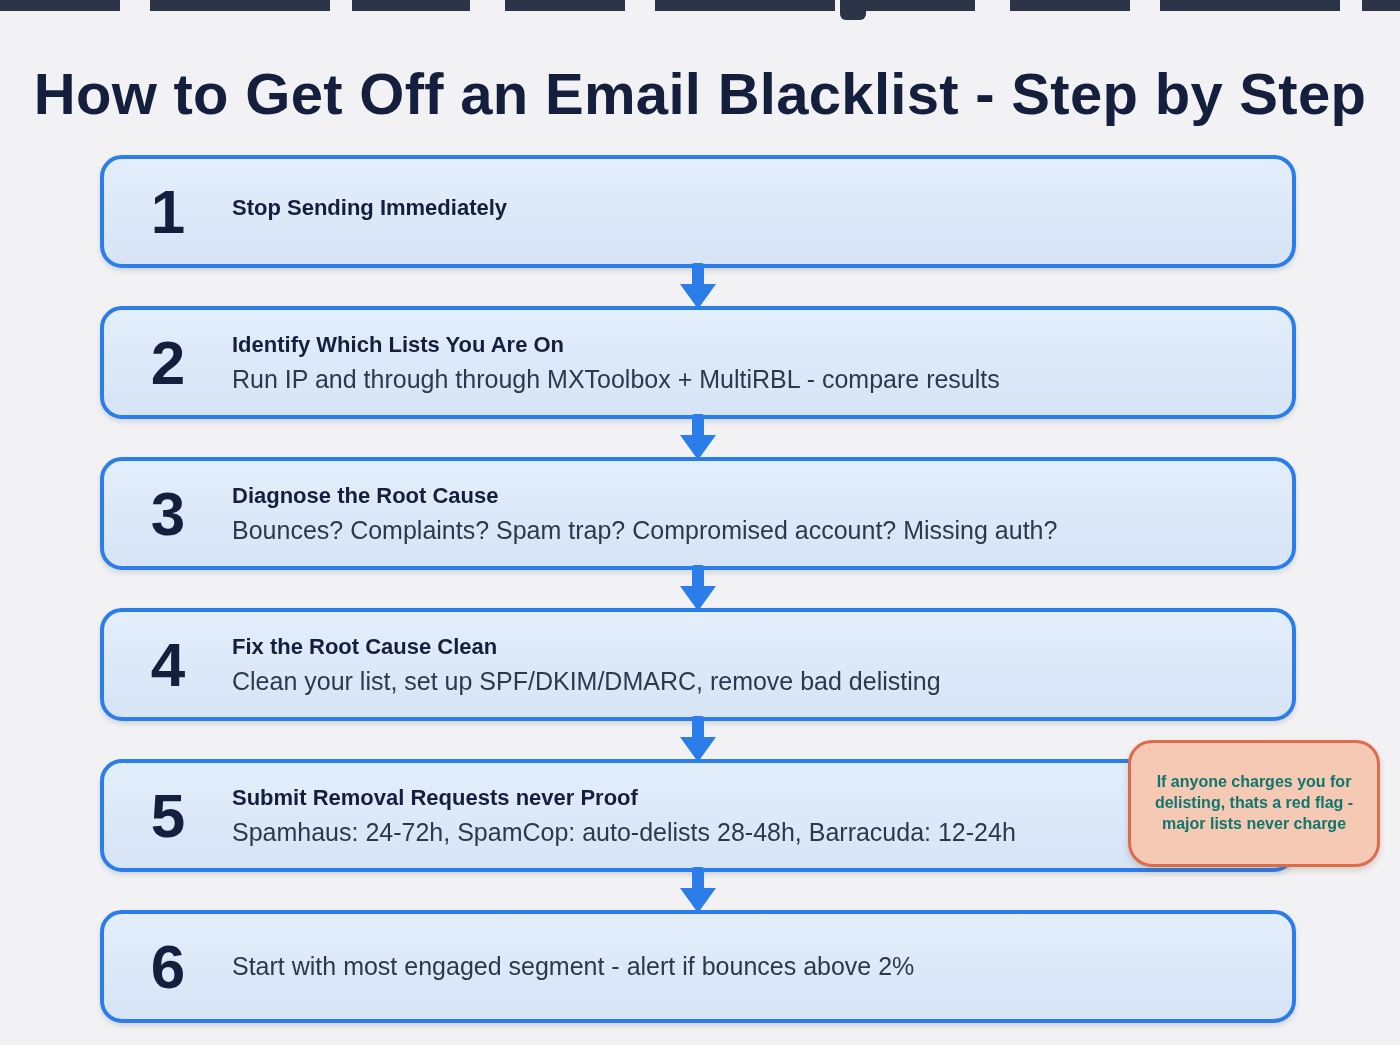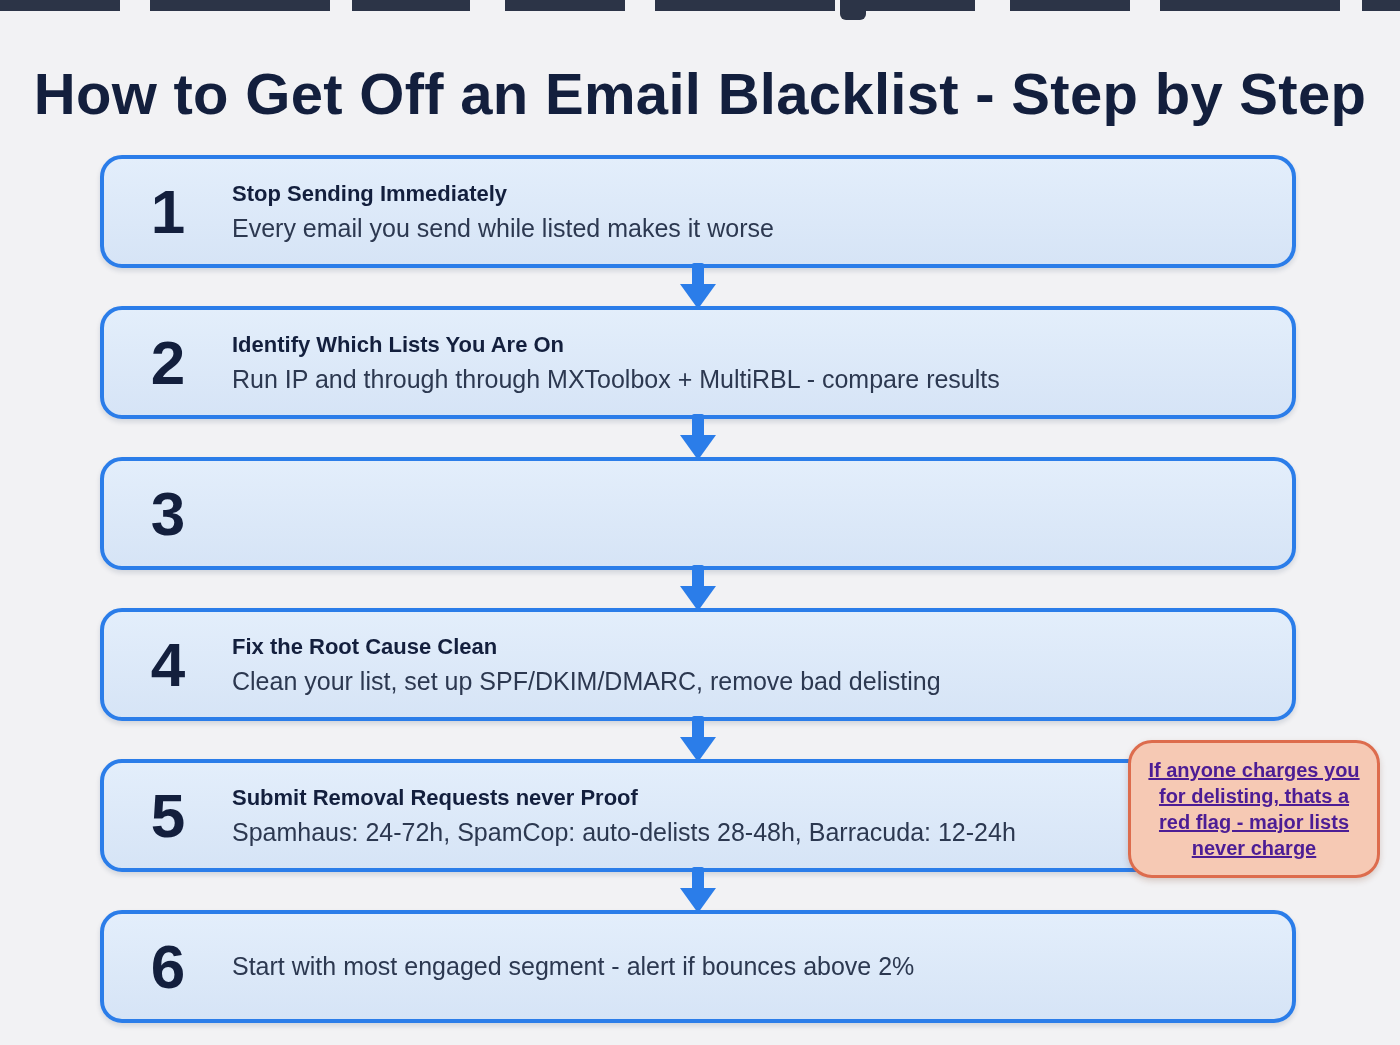--- a/index.html
+++ b/index.html
@@ -69,39 +69,38 @@
     background: #f6c9b4;
     border: 3px solid #dd6c4d;
     border-radius: 24px;
     display: flex; align-items: center; justify-content: center;
     padding: 14px 14px;
     text-align: center;
     z-index: 5;
     box-shadow: 0 3px 6px rgba(120, 60, 30, 0.22);
   }
   .callout-text {
-    font-size: 20px; font-weight: bold; color: #4c1d95; line-height: 1.3; text-decoration: underline;
+    font-size: 16px; font-weight: bold; color: #0f766e; line-height: 1.3;
   }
 </style>
 </head>
 <body>
 
 <div class="page">
 
   <div class="top-edge"></div>
 
   <h1 class="title">How to Get Off an Email Blacklist - Step by Step</h1>
 
   <div class="flow">
 
     <div class="step">
       <div class="num">1</div>
       <div class="texts">
         <div class="heading">Stop Sending Immediately</div>
-        <div class="detail">Every email you send while listed makes it worse</div>
       </div>
     </div>
 
     <div class="arrow-wrap">
       <svg width="46" height="46" viewBox="0 0 46 46" aria-hidden="true">
         <rect x="17" y="-1" width="12" height="25" rx="2" fill="#2b7de9"></rect>
         <path d="M5 20 L23 45 L41 20 Z" fill="#2b7de9"></path>
       </svg>
     </div>
 
@@ -115,20 +114,24 @@
 
     <div class="arrow-wrap">
       <svg width="46" height="46" viewBox="0 0 46 46" aria-hidden="true">
         <rect x="17" y="-1" width="12" height="25" rx="2" fill="#2b7de9"></rect>
         <path d="M5 20 L23 45 L41 20 Z" fill="#2b7de9"></path>
       </svg>
     </div>
 
     <div class="step">
       <div class="num">3</div>
+      <div class="texts">
+        <div class="heading">Diagnose the Root Cause</div>
+        <div class="detail">Bounces? Complaints? Spam trap? Compromised account? Missing auth?</div>
+      </div>
     </div>
 
     <div class="arrow-wrap">
       <svg width="46" height="46" viewBox="0 0 46 46" aria-hidden="true">
         <rect x="17" y="-1" width="12" height="25" rx="2" fill="#2b7de9"></rect>
         <path d="M5 20 L23 45 L41 20 Z" fill="#2b7de9"></path>
       </svg>
     </div>
 
     <div class="step">

